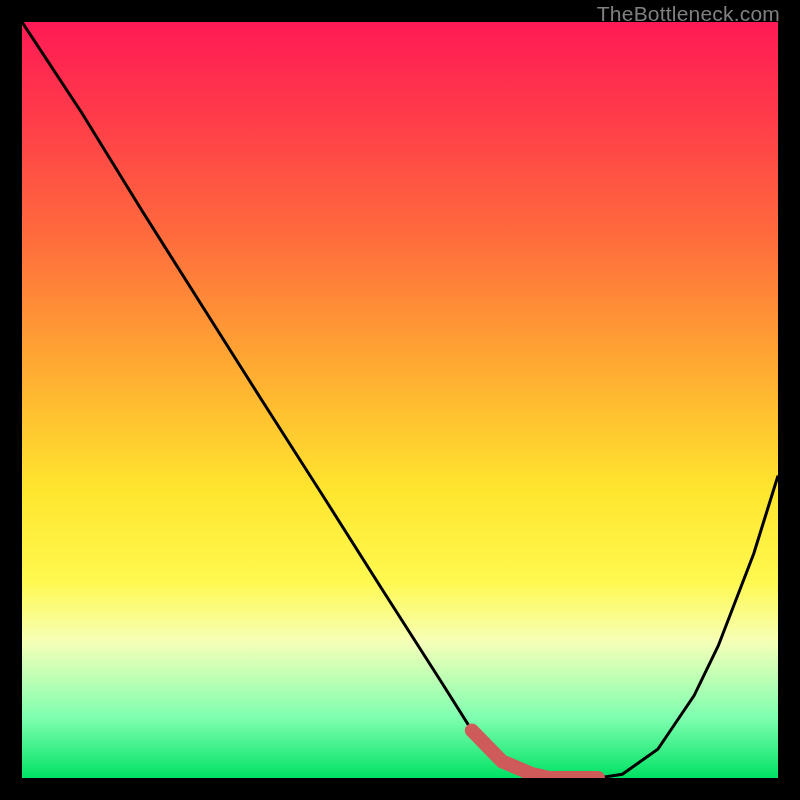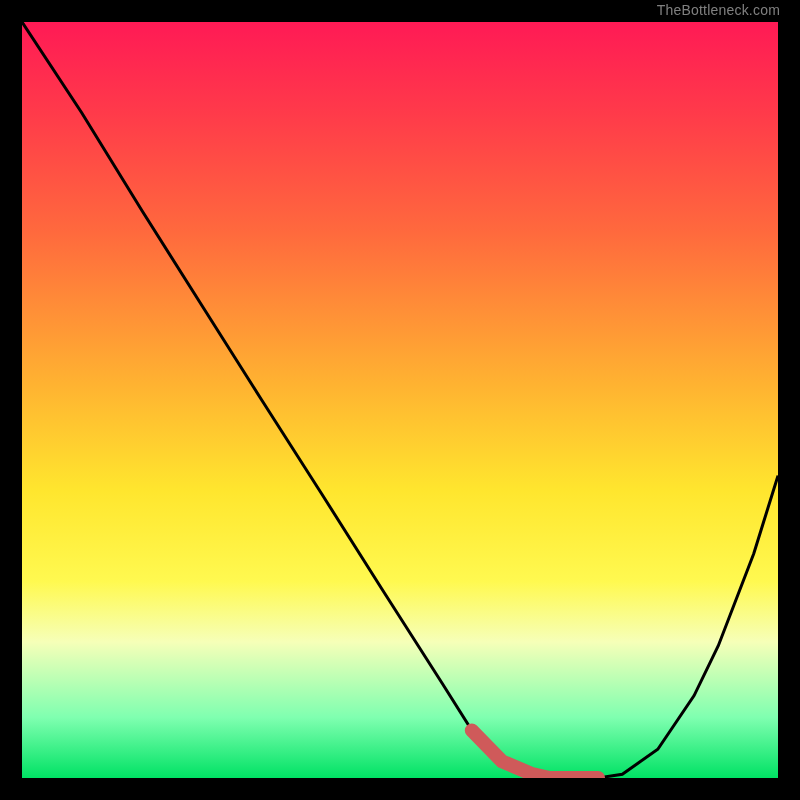--- a/index.html
+++ b/index.html
@@ -45,21 +45,21 @@
     position: absolute;
     inset: 0;
     width: 100%;
     height: 100%;
   }
   .wm {
     position: absolute;
     top: 2px;
     right: 20px;
     color: #808080;
-    font-size: 14px;
+    font-size: 21px;
     letter-spacing: 0.2px;
   }
 </style>
 </head>
 <body>
 
 <div class="stage">
 
   <div class="chart-area">
     <div class="gradient"></div>

